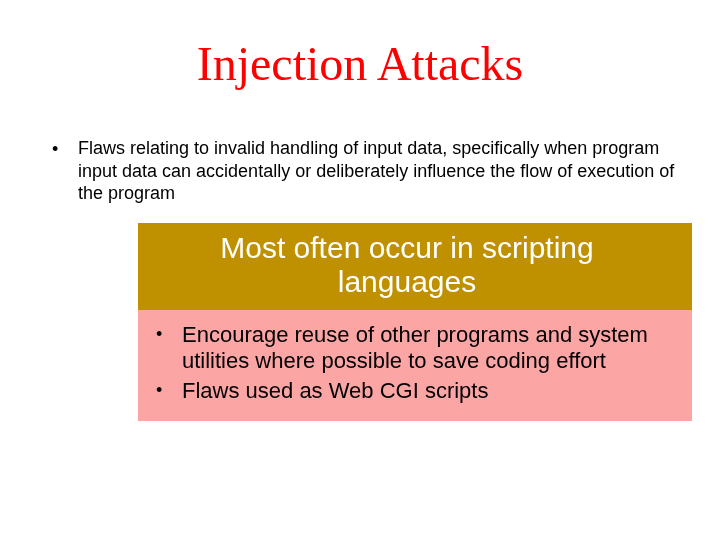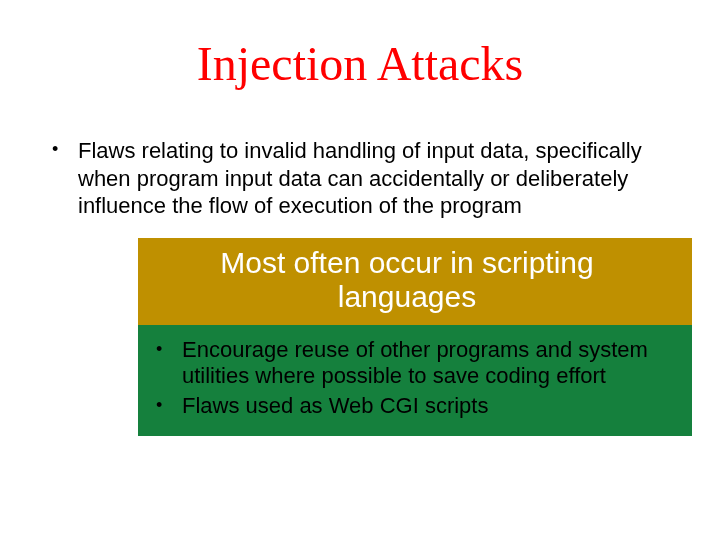--- a/index.html
+++ b/index.html
@@ -18,21 +18,21 @@
     font-size: 48px;
     font-weight: 400;
     text-align: center;
     margin-top: 36px;
     margin-bottom: 46px;
   }
   .bullet1 {
     list-style: none;
     padding-left: 52px;
     padding-right: 40px;
-    font-size: 22px;
+    font-size: 18px;
     line-height: 1.25;
   }
   .bullet1 > li {
     position: relative;
     padding-left: 26px;
     margin-bottom: 12px;
   }
   .bullet1 > li::before {
     content: "•";
     position: absolute;
@@ -48,21 +48,21 @@
   }
   .box-header {
     background: #bf9000;
     color: #ffffff;
     font-size: 30px;
     line-height: 1.15;
     text-align: center;
     padding: 8px 56px 10px 40px;
   }
   .box-body {
-    background: #15803d;
+    background: #fca5a5;
     padding: 12px 18px 12px 18px;
   }
   .bullet2 {
     list-style: none;
     font-size: 22px;
     line-height: 1.2;
   }
   .bullet2 > li {
     position: relative;
     padding-left: 26px;

